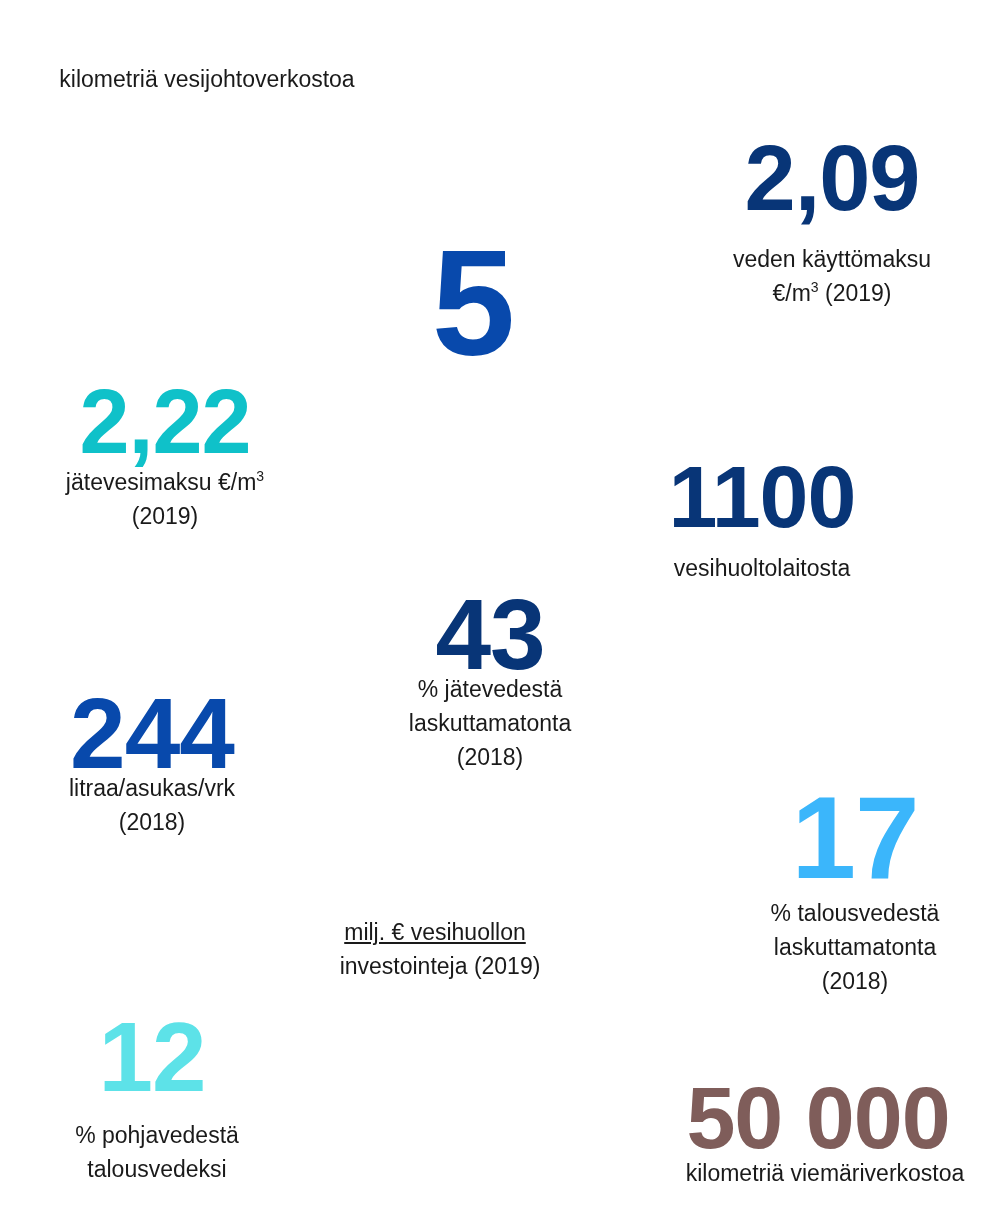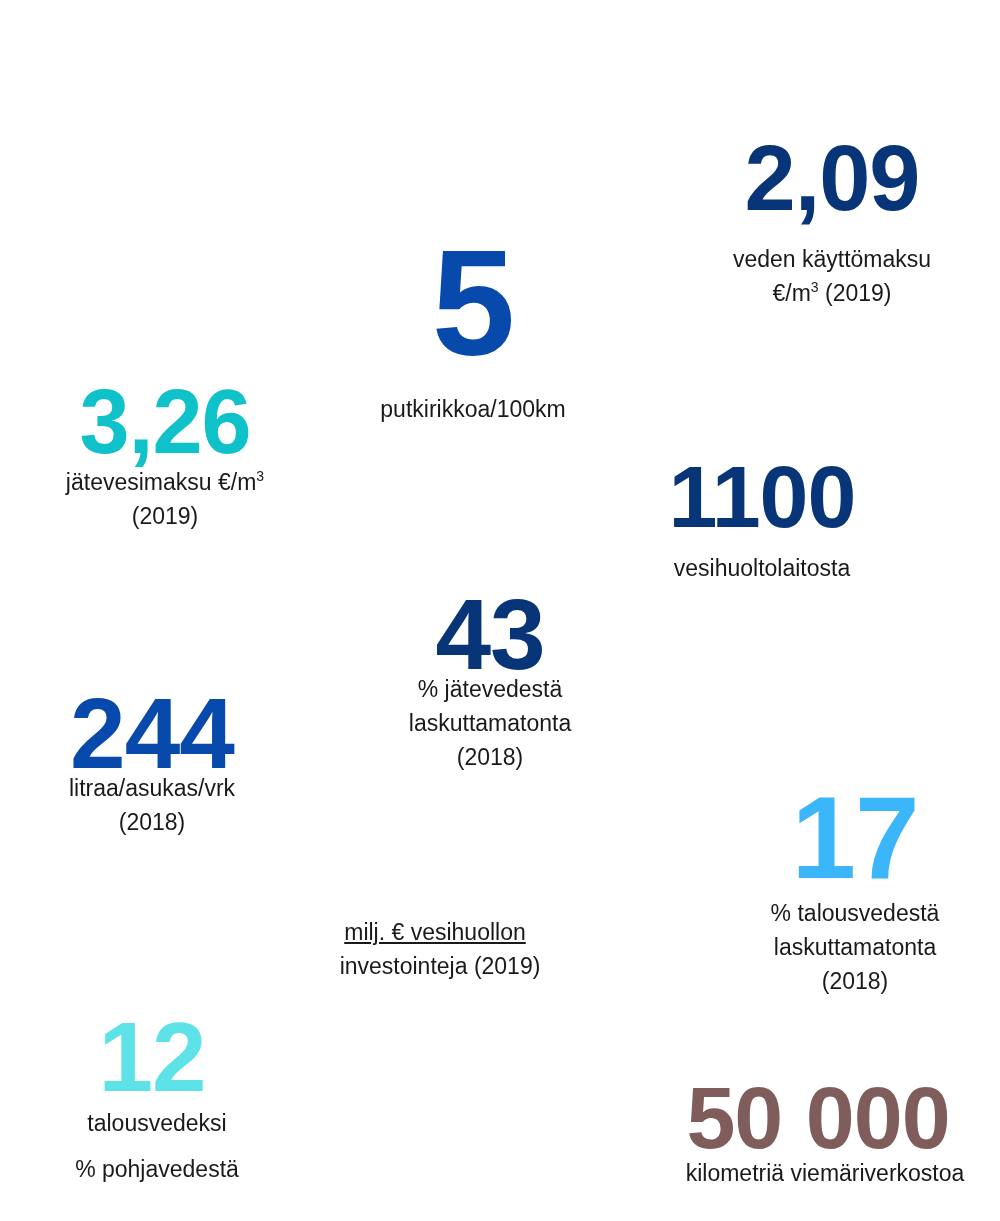--- a/index.html
+++ b/index.html
@@ -7,35 +7,35 @@
          font-family: "Liberation Sans", "DejaVu Sans", sans-serif; color: #1a1a1a; }
   .stat { position: absolute; text-align: center; transform: translateX(-50%); white-space: nowrap; }
   .num { font-weight: 700; line-height: 1; letter-spacing: -1px; display: block; }
   .lbl { font-size: 23px; line-height: 34px; display: block; color: #1a1a1a; }
   sup { font-size: 14px; vertical-align: top; position: relative; top: -6px; }
 </style>
 </head>
 <body>
 
 <div class="stat" style="left:193px; top:66px;">
+  <span class="lbl" style="margin-left:28px; margin-top:-4px;">kilometriä vesijohtoverkostoa</span>
 </div>
 
 <div class="stat" style="left:832px; top:132px;">
   <span class="num" style="font-size:92px; color:#083577;">2,09</span>
   <span class="lbl" style="margin-top:18px;">veden käyttömaksu</span>
   <span class="lbl">€/m<sup>3</sup> (2019)</span>
 </div>
 
 <div class="stat" style="left:473px; top:228px;">
   <span class="num" style="font-size:150px; color:#0849ac;">5</span>
-  <span class="lbl" style="margin-top:14px;">putkirikkoa/100km</span>
 </div>
 
 <div class="stat" style="left:165px; top:377px;">
-  <span class="num" style="font-size:90px; color:#0fc1c9;">3,26</span>
+  <span class="num" style="font-size:90px; color:#0fc1c9;">2,22</span>
   <span class="lbl" style="margin-top:-2px;">jätevesimaksu €/m<sup>3</sup></span>
   <span class="lbl">(2019)</span>
 </div>
 
 <div class="stat" style="left:762px; top:453px;">
   <span class="num" style="font-size:88px; color:#083577;">1100</span>
   <span class="lbl" style="margin-top:10px;">vesihuoltolaitosta</span>
 </div>
 
 <div class="stat" style="left:490px; top:584px;">
@@ -58,20 +58,20 @@
   <span class="lbl">(2018)</span>
 </div>
 
 <div class="stat" style="left:440px; top:921px;">
   <span class="lbl" style="margin-top:-6px; margin-left:-10px;text-decoration:underline;">milj. € vesihuollon</span>
   <span class="lbl">investointeja (2019)</span>
 </div>
 
 <div class="stat" style="left:152px; top:1008px;">
   <span class="num" style="font-size:98px; color:#5de2e8;">12</span>
+  <span class="lbl" style="margin-top:12px; margin-left:10px;">% pohjavedestä</span>
   <span class="lbl" style="margin-left:10px;">talousvedeksi</span>
-  <span class="lbl" style="margin-top:12px; margin-left:10px;">% pohjavedestä</span>
 </div>
 
 <div class="stat" style="left:825px; top:1074px;">
   <span class="num" style="font-size:88px; color:#7f5d5a; margin-left:-14px;">50 000</span>
   <span class="lbl" style="margin-top:-6px;">kilometriä viemäriverkostoa</span>
 </div>
 
 </body></html>

